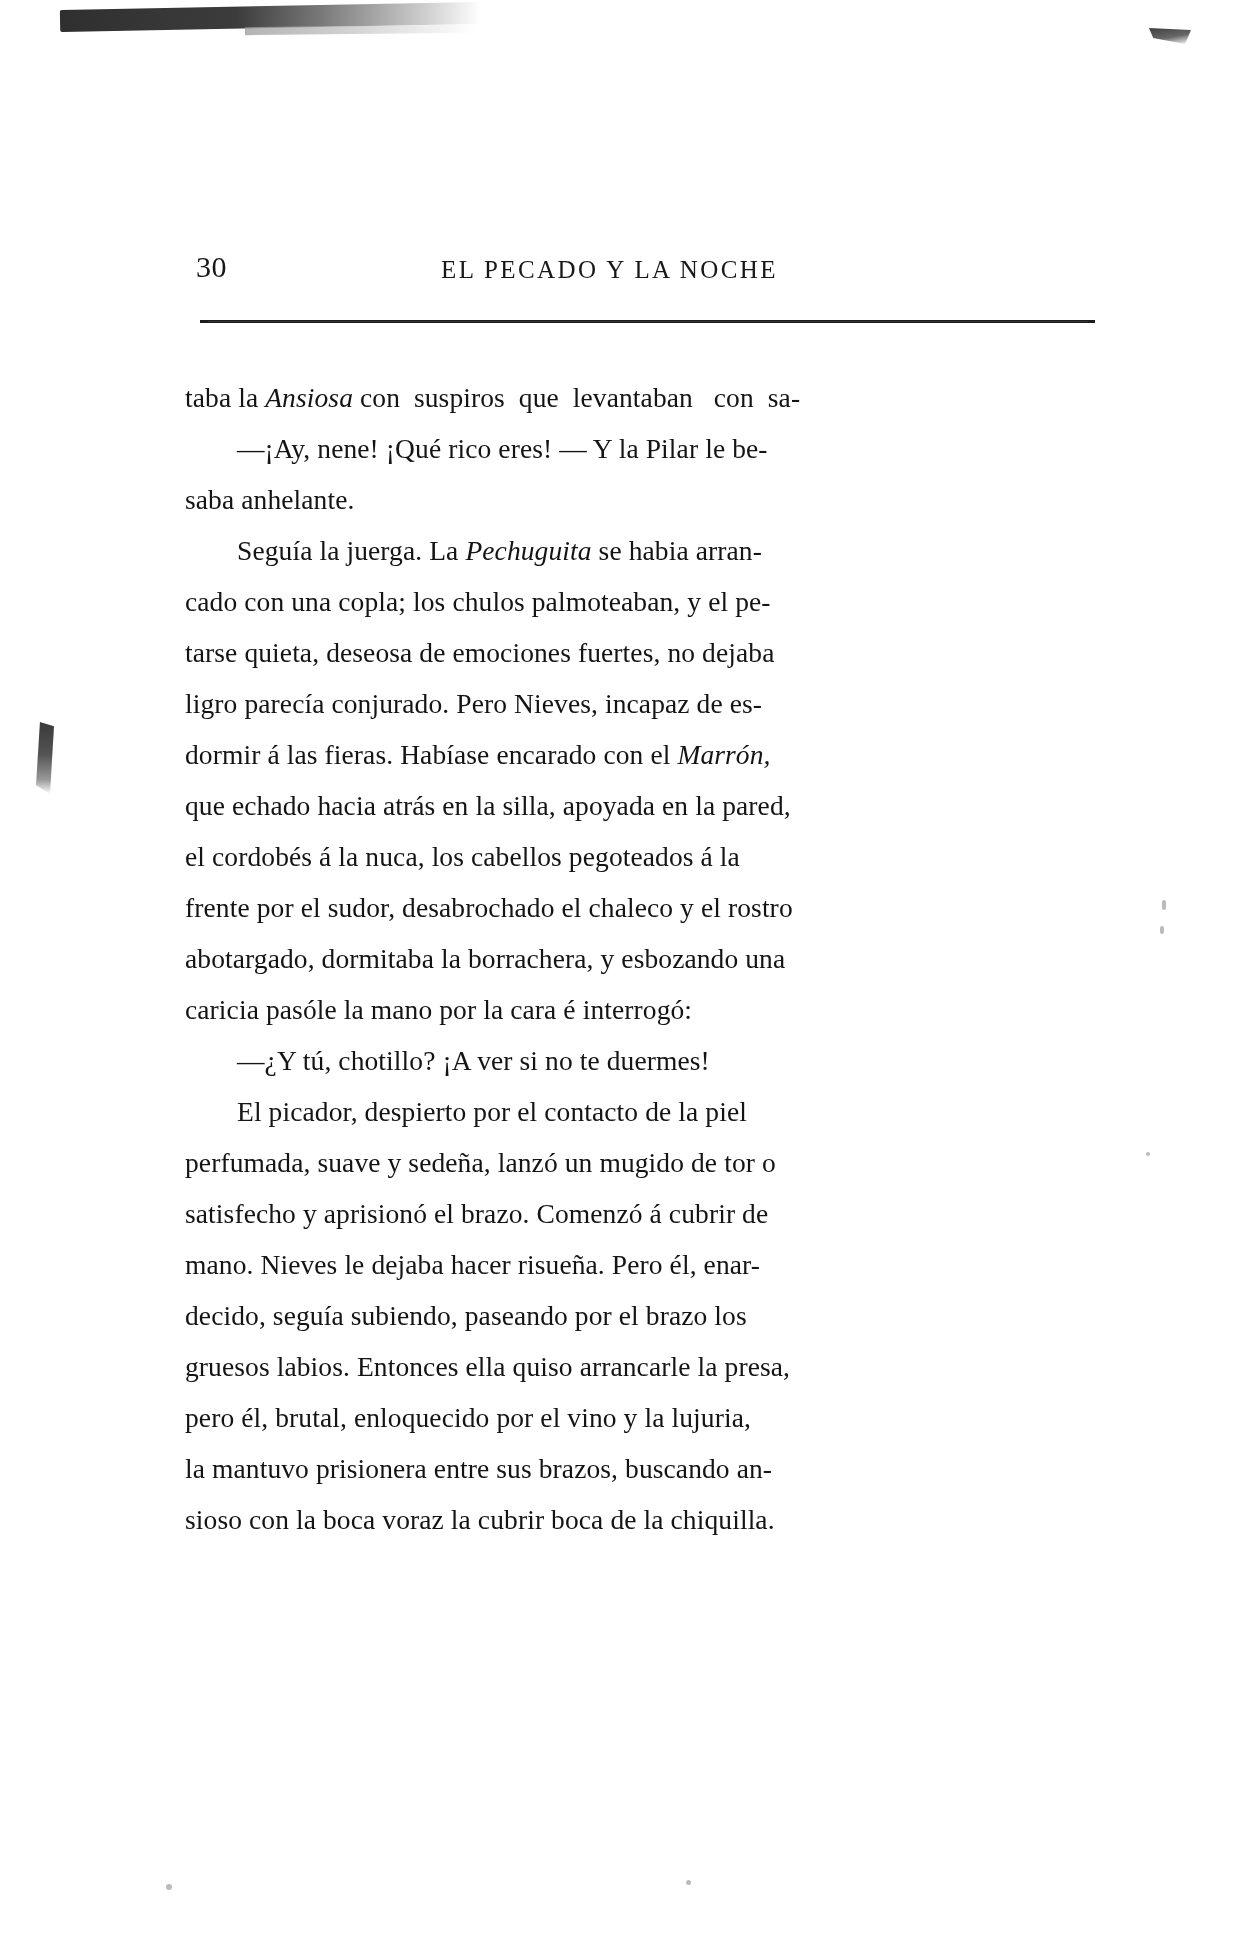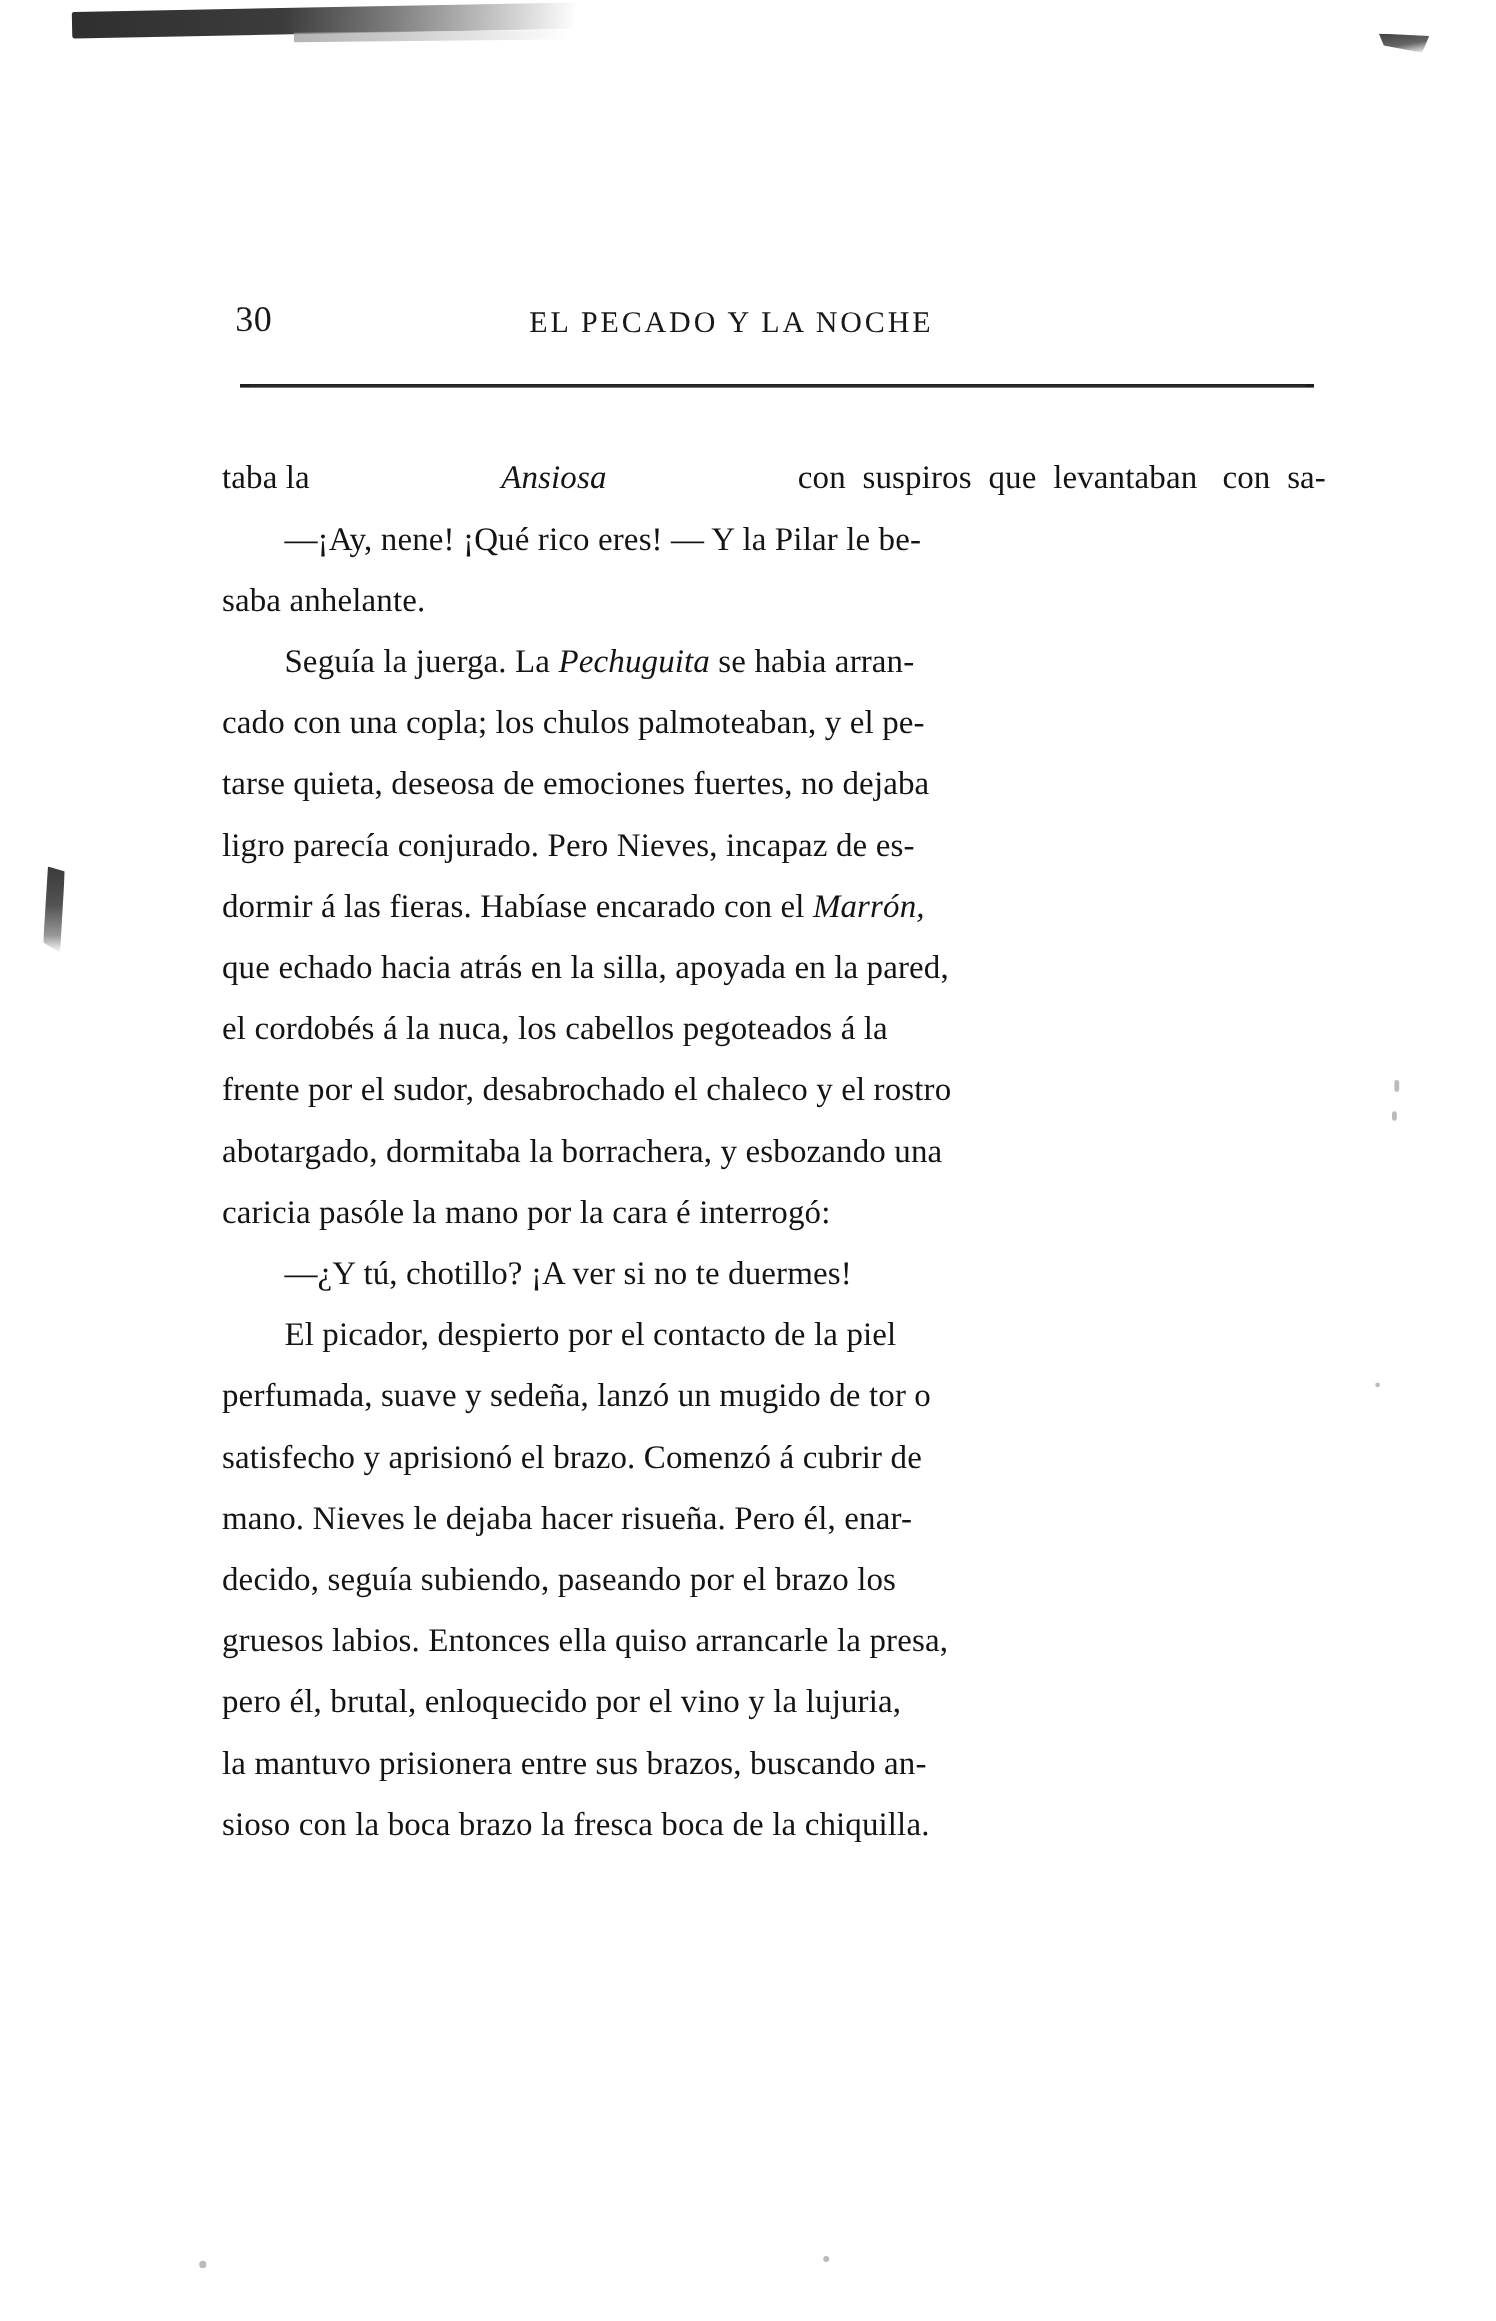--- a/index.html
+++ b/index.html
@@ -131,21 +131,20 @@
     line-height: 51px;
     color: #141414;
     letter-spacing: 0.1px;
   }
   .line {
     display: block;
     white-space: nowrap;
   }
   .line.just {
     display: flex;
-    justify-content: space-between;
   }
   .line.just > span {
     white-space: pre;
   }
   .indent {
     padding-left: 52px;
   }
   .it {
     font-style: italic;
   }
@@ -211,17 +210,17 @@
 
     <p class="para">
       <span class="line indent">El  picador,  despierto  por  el  contacto  de  la  piel</span>
       <span class="line">perfumada,  suave y sedeña, lanzó un mugido de  tor o</span>
       <span class="line">satisfecho  y  aprisionó  el  brazo.  Comenzó  á  cubrir  de</span>
       <span class="line">mano. Nieves  le  dejaba  hacer risueña. Pero él, enar-</span>
       <span class="line">decido,  seguía subiendo,  paseando  por  el  brazo  los</span>
       <span class="line">gruesos labios. Entonces ella quiso arrancarle la presa,</span>
       <span class="line">pero él, brutal, enloquecido por el vino y  la  lujuria,</span>
       <span class="line">la  mantuvo prisionera  entre sus brazos, buscando an-</span>
-      <span class="line">sioso con la boca brazo la fresca boca  de la chiquilla.</span>
+      <span class="line">sioso con la boca voraz la cubrir boca  de la chiquilla.</span>
     </p>
 
   </div>
 </div>
 
 </body></html>

